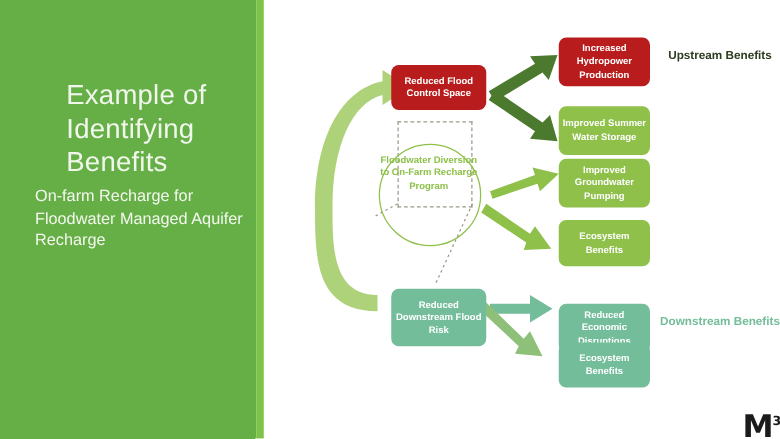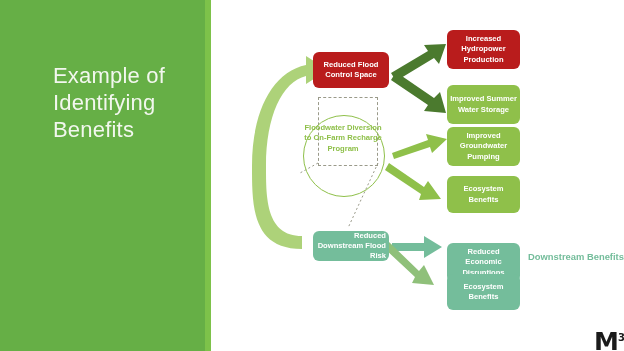--- a/index.html
+++ b/index.html
@@ -79,20 +79,21 @@
 </style>
 </head>
 <body>
 
 <div id="slide">
 
   <div id="left-panel"></div>
   <div id="left-stripe"></div>
 
   <div id="title">Example of Identifying Benefits</div>
+  <div id="subtitle">On-farm Recharge for Floodwater Managed Aquifer Recharge</div>
 
   <svg id="arrows" viewBox="0 0 624 351" xmlns="http://www.w3.org/2000/svg">
 
     <path d="
       M 302,249
       C 252,249 252,206 252,166
       C 252,112 272,72 306,65
       L 306,56 L 328,70 L 306,84 L 306,76
       C 282,82 266,116 266,166
       C 266,198 266,236 302,236
@@ -137,29 +138,30 @@
   </div>
 
   <div class="node lime" style="left:447px;top:127px;width:73px;height:39px;">
     <span>Improved Groundwater Pumping</span>
   </div>
 
   <div class="node lime" style="left:447px;top:176px;width:73px;height:37px;">
     <span>Ecosystem Benefits</span>
   </div>
 
-  <div class="node teal" style="left:313px;top:231px;width:76px;height:30px;text-align:right;">
+  <div class="node teal" style="left:313px;top:231px;width:76px;height:46px;">
     <span>Reduced Downstream Flood Risk</span>
   </div>
 
   <div class="node teal" style="left:447px;top:228px;width:73px;height:39px;margin-top:15px;">
     <span>Reduced Economic Disruptions</span>
   </div>
 
   <div class="node teal" style="left:447px;top:274px;width:73px;height:36px;">
     <span>Ecosystem Benefits</span>
   </div>
 
+  <div class="cat" id="cat-up">Upstream Benefits</div>
   <div class="cat" id="cat-down">Downstream Benefits</div>
 
   <div id="logo"><span>M</span><sup>3</sup></div>
 
 </div>
 
 </body></html>

